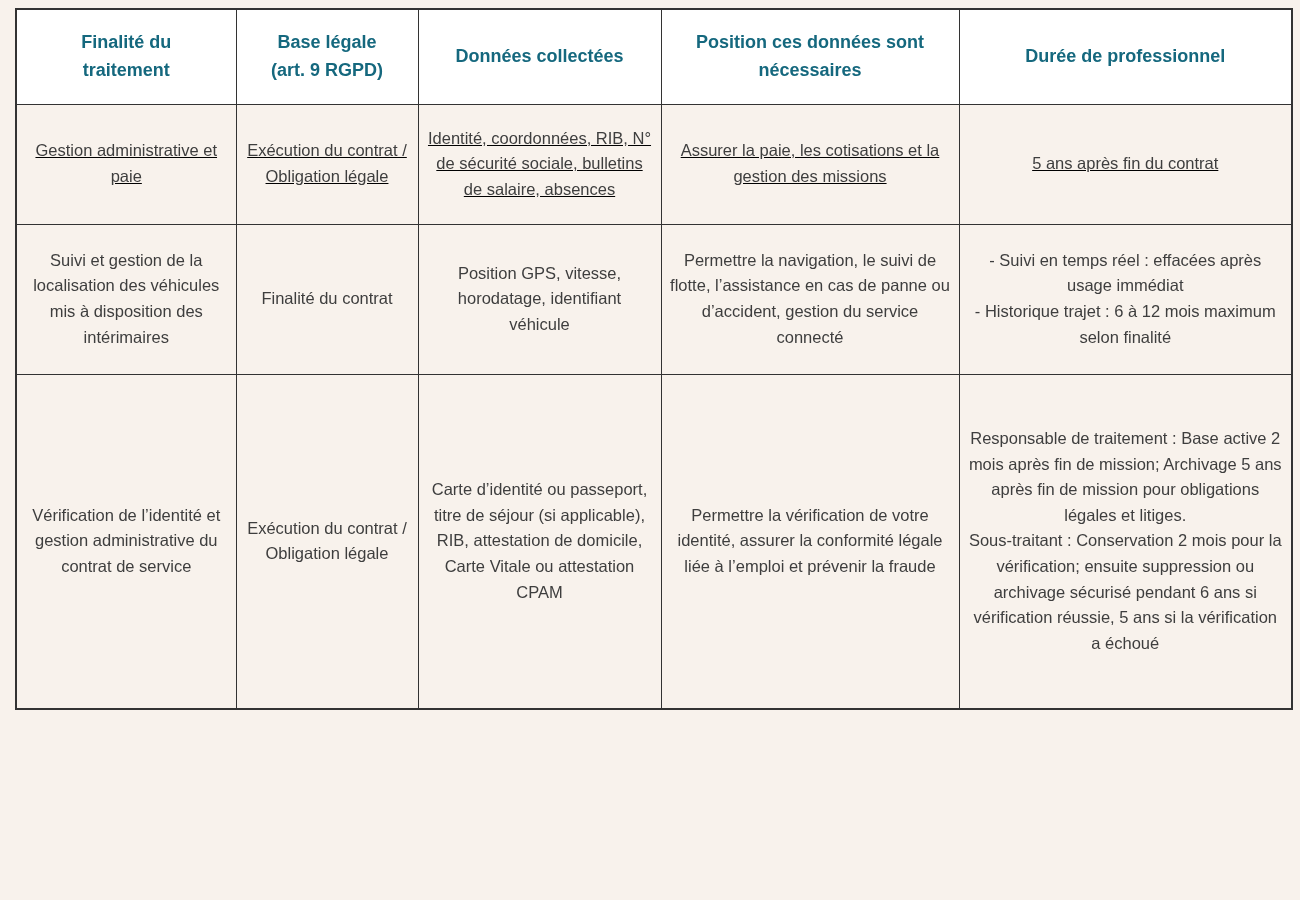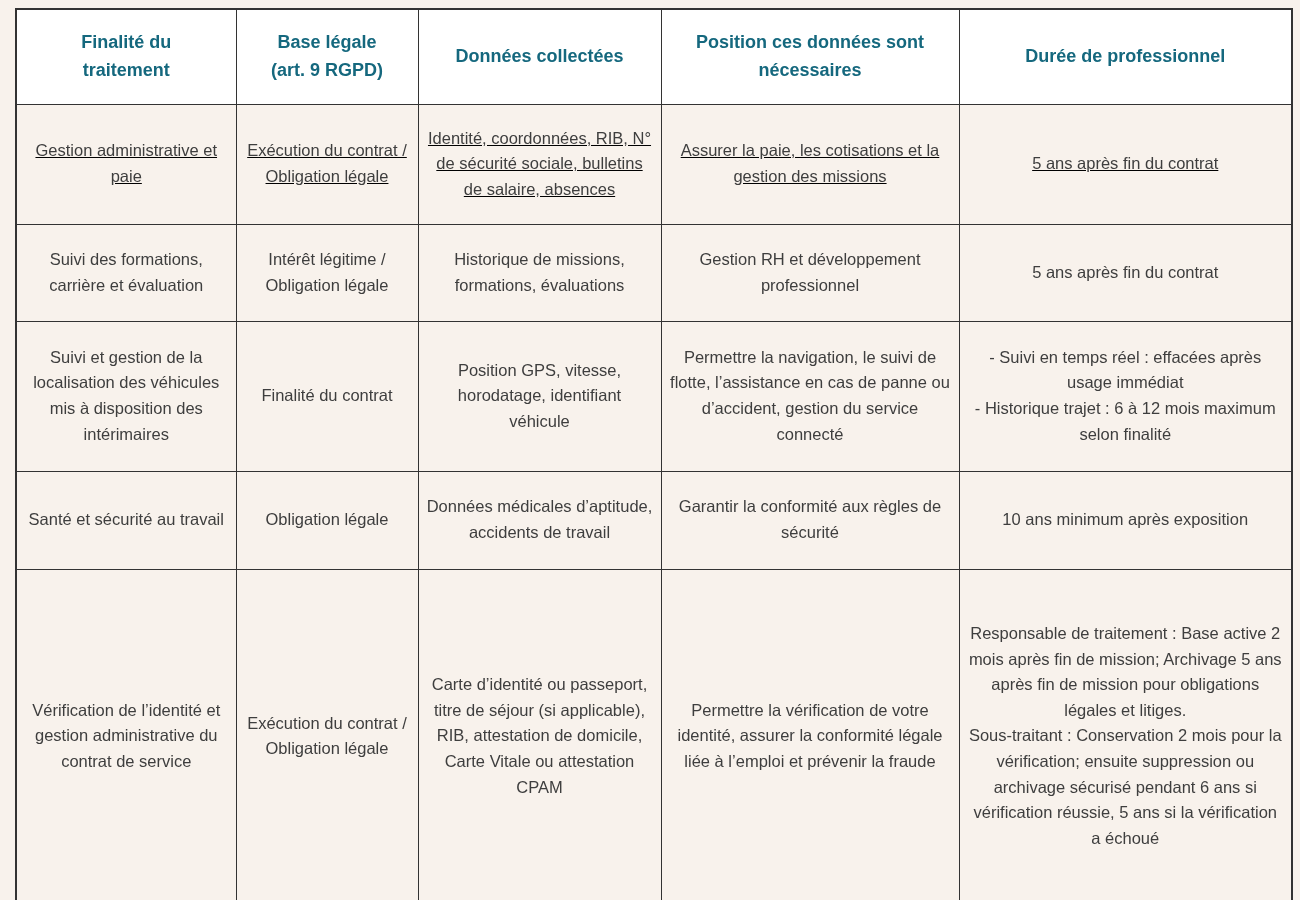--- a/index.html
+++ b/index.html
@@ -73,41 +73,27 @@
     </tr>
   </thead>
   <tbody>
     <tr class="row-0">
       <td>Gestion administrative et paie</td>
       <td>Exécution du contrat / Obligation légale</td>
       <td>Identité, coordonnées, RIB, N° de sécurité sociale, bulletins de salaire, absences</td>
       <td>Assurer la paie, les cotisations et la gestion des missions</td>
       <td>5 ans après fin du contrat</td>
     </tr>
-    <tr class="row-1">
-      <td>Suivi des formations, carrière et évaluation</td>
-      <td>Intérêt légitime / Obligation légale</td>
-      <td>Historique de missions, formations, évaluations</td>
-      <td>Gestion RH et développement professionnel</td>
-      <td>5 ans après fin du contrat</td>
-    </tr>
     <tr class="row-2">
       <td>Suivi et gestion de la localisation des véhicules mis à disposition des intérimaires</td>
       <td>Finalité du contrat</td>
       <td>Position GPS, vitesse, horodatage, identifiant véhicule</td>
       <td>Permettre la navigation, le suivi de flotte, l’assistance en cas de panne ou d’accident, gestion du service connecté</td>
       <td>- Suivi en temps réel : effacées après usage immédiat
 - Historique trajet : 6 à 12 mois maximum selon finalité</td>
-    </tr>
-    <tr class="row-3">
-      <td>Santé et sécurité au travail</td>
-      <td>Obligation légale</td>
-      <td>Données médicales d’aptitude, accidents de travail</td>
-      <td>Garantir la conformité aux règles de sécurité</td>
-      <td>10 ans minimum après exposition</td>
     </tr>
     <tr class="row-4">
       <td>Vérification de l’identité et gestion administrative du contrat de service</td>
       <td>Exécution du contrat / Obligation légale</td>
       <td>Carte d’identité ou passeport, titre de séjour (si applicable), RIB, attestation de domicile, Carte Vitale ou attestation CPAM</td>
       <td>Permettre la vérification de votre identité, assurer la conformité légale liée à l’emploi et prévenir la fraude</td>
       <td>Responsable de traitement : Base active 2 mois après fin de mission; Archivage 5 ans après fin de mission pour obligations légales et litiges.
 Sous-traitant : Conservation 2 mois pour la vérification; ensuite suppression ou archivage sécurisé pendant 6 ans si vérification réussie, 5 ans si la vérification a échoué</td>
     </tr>
   </tbody>

